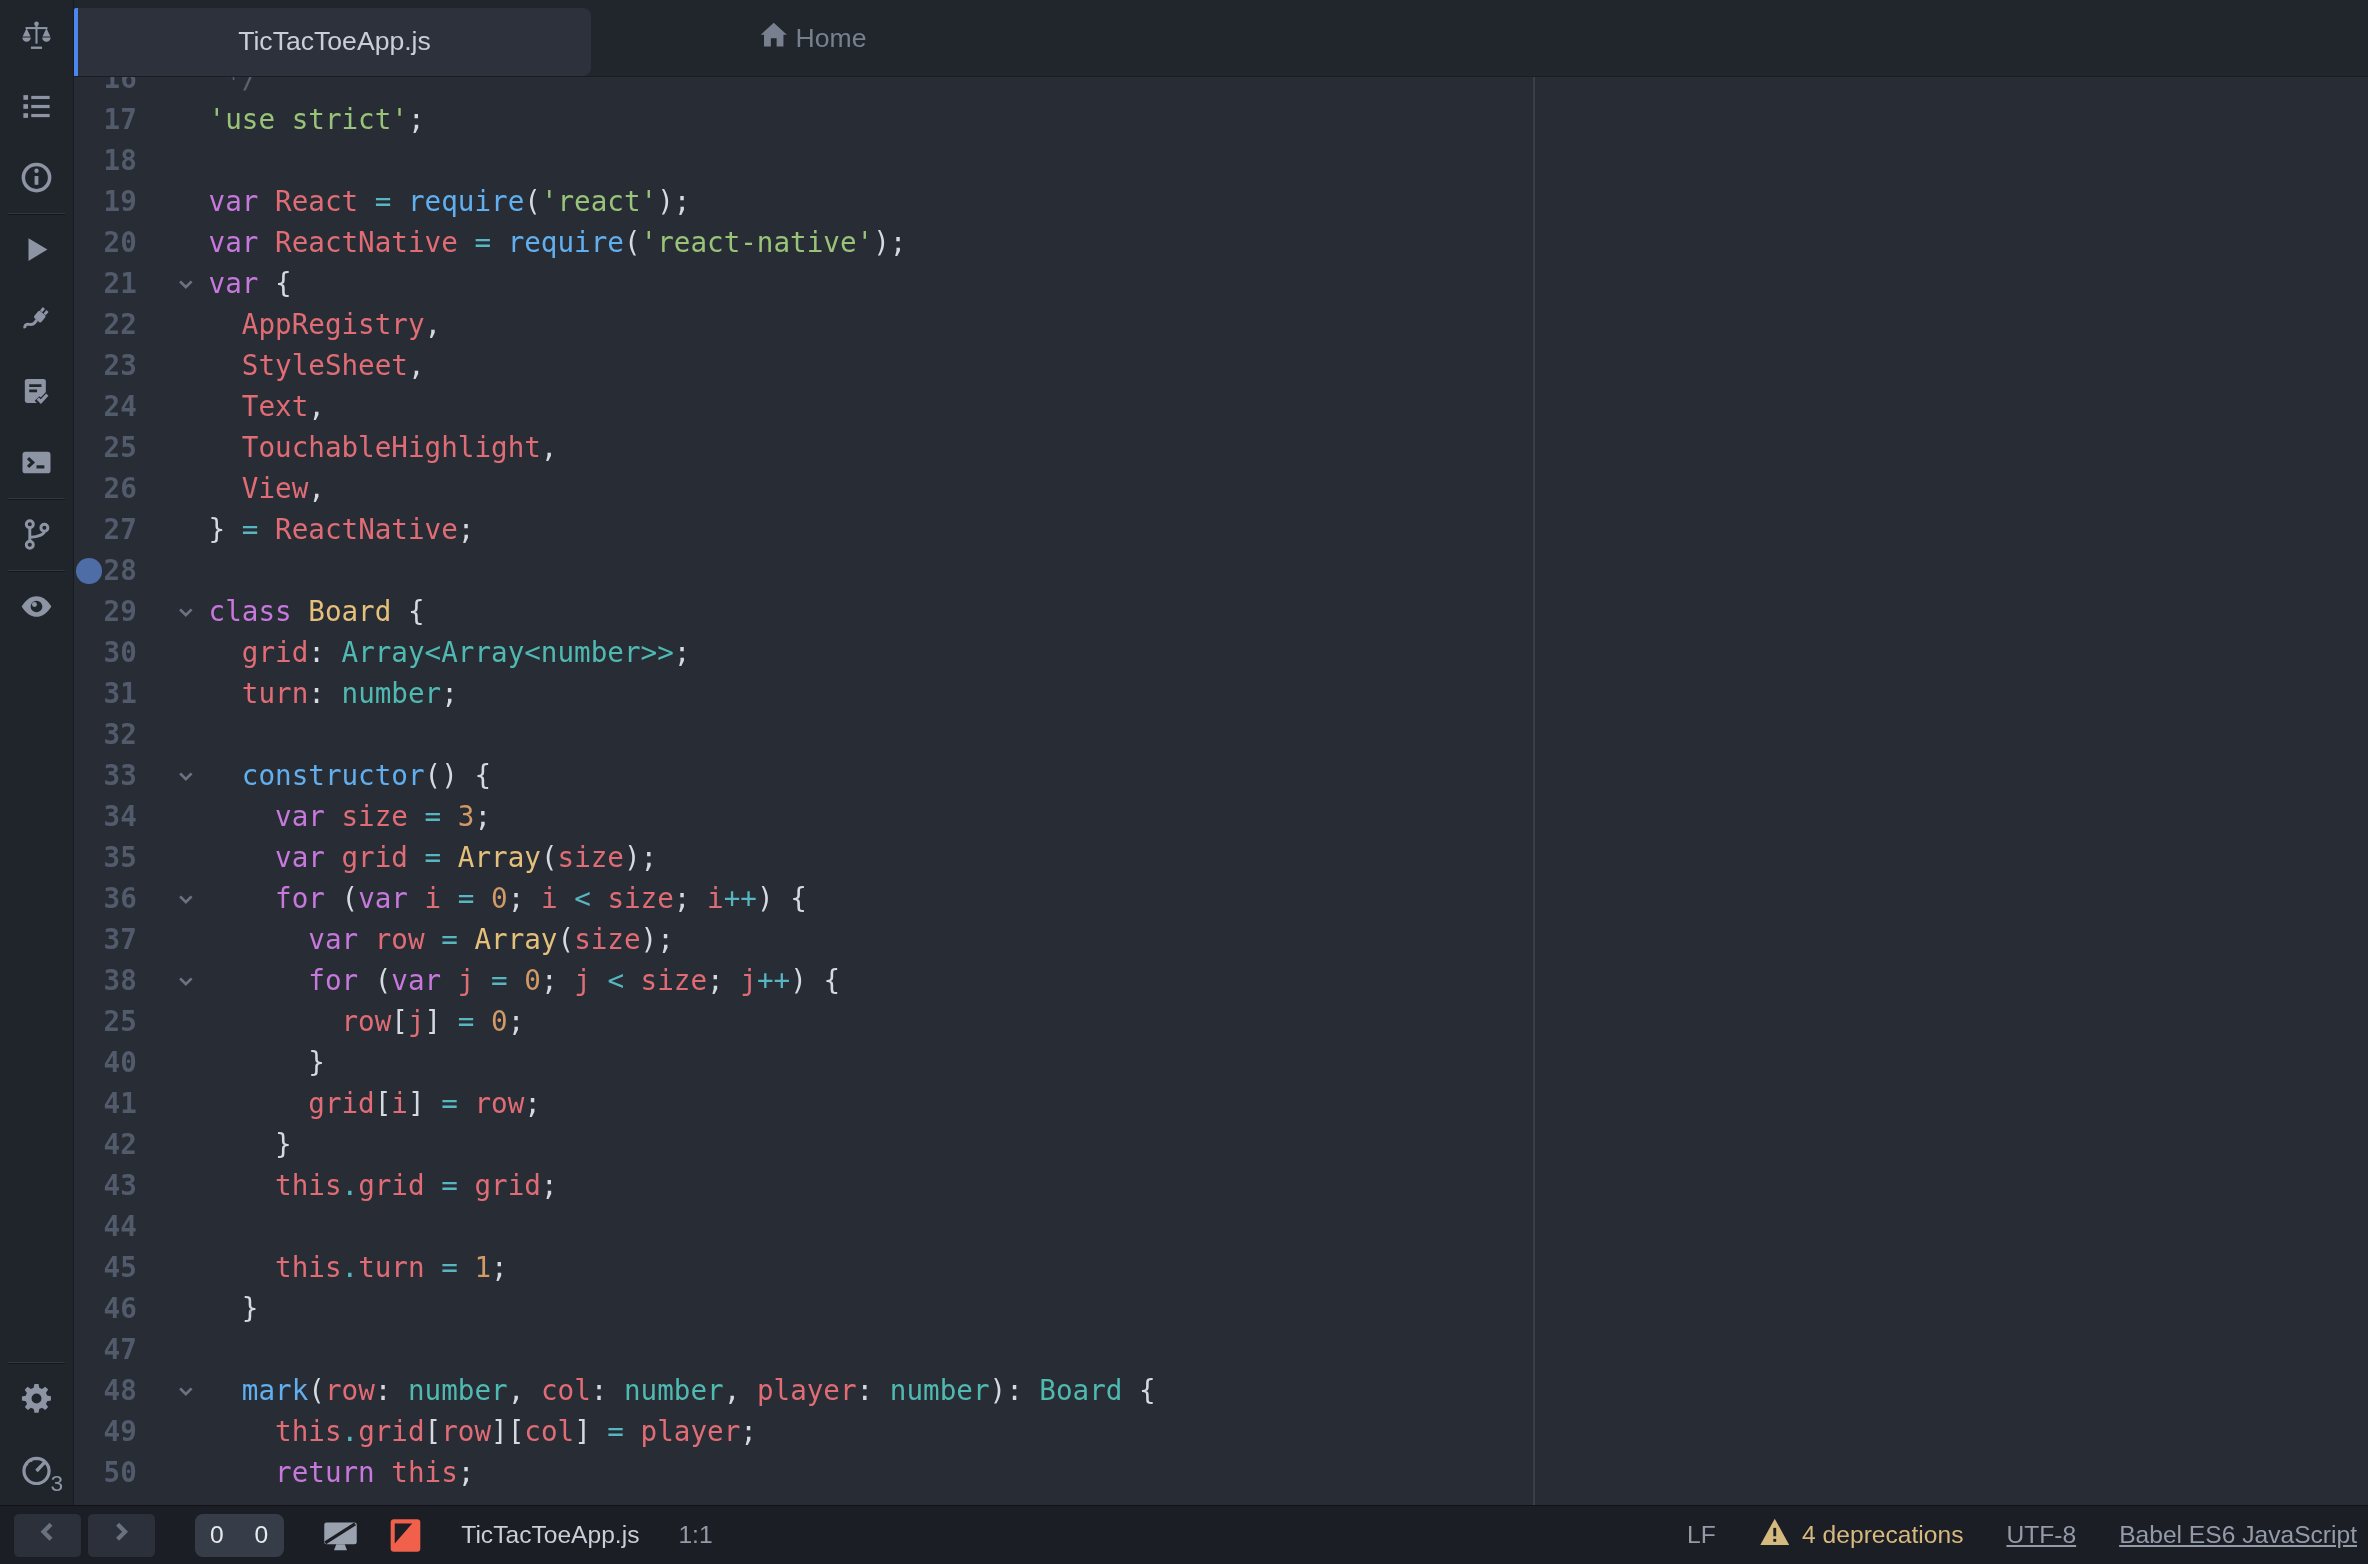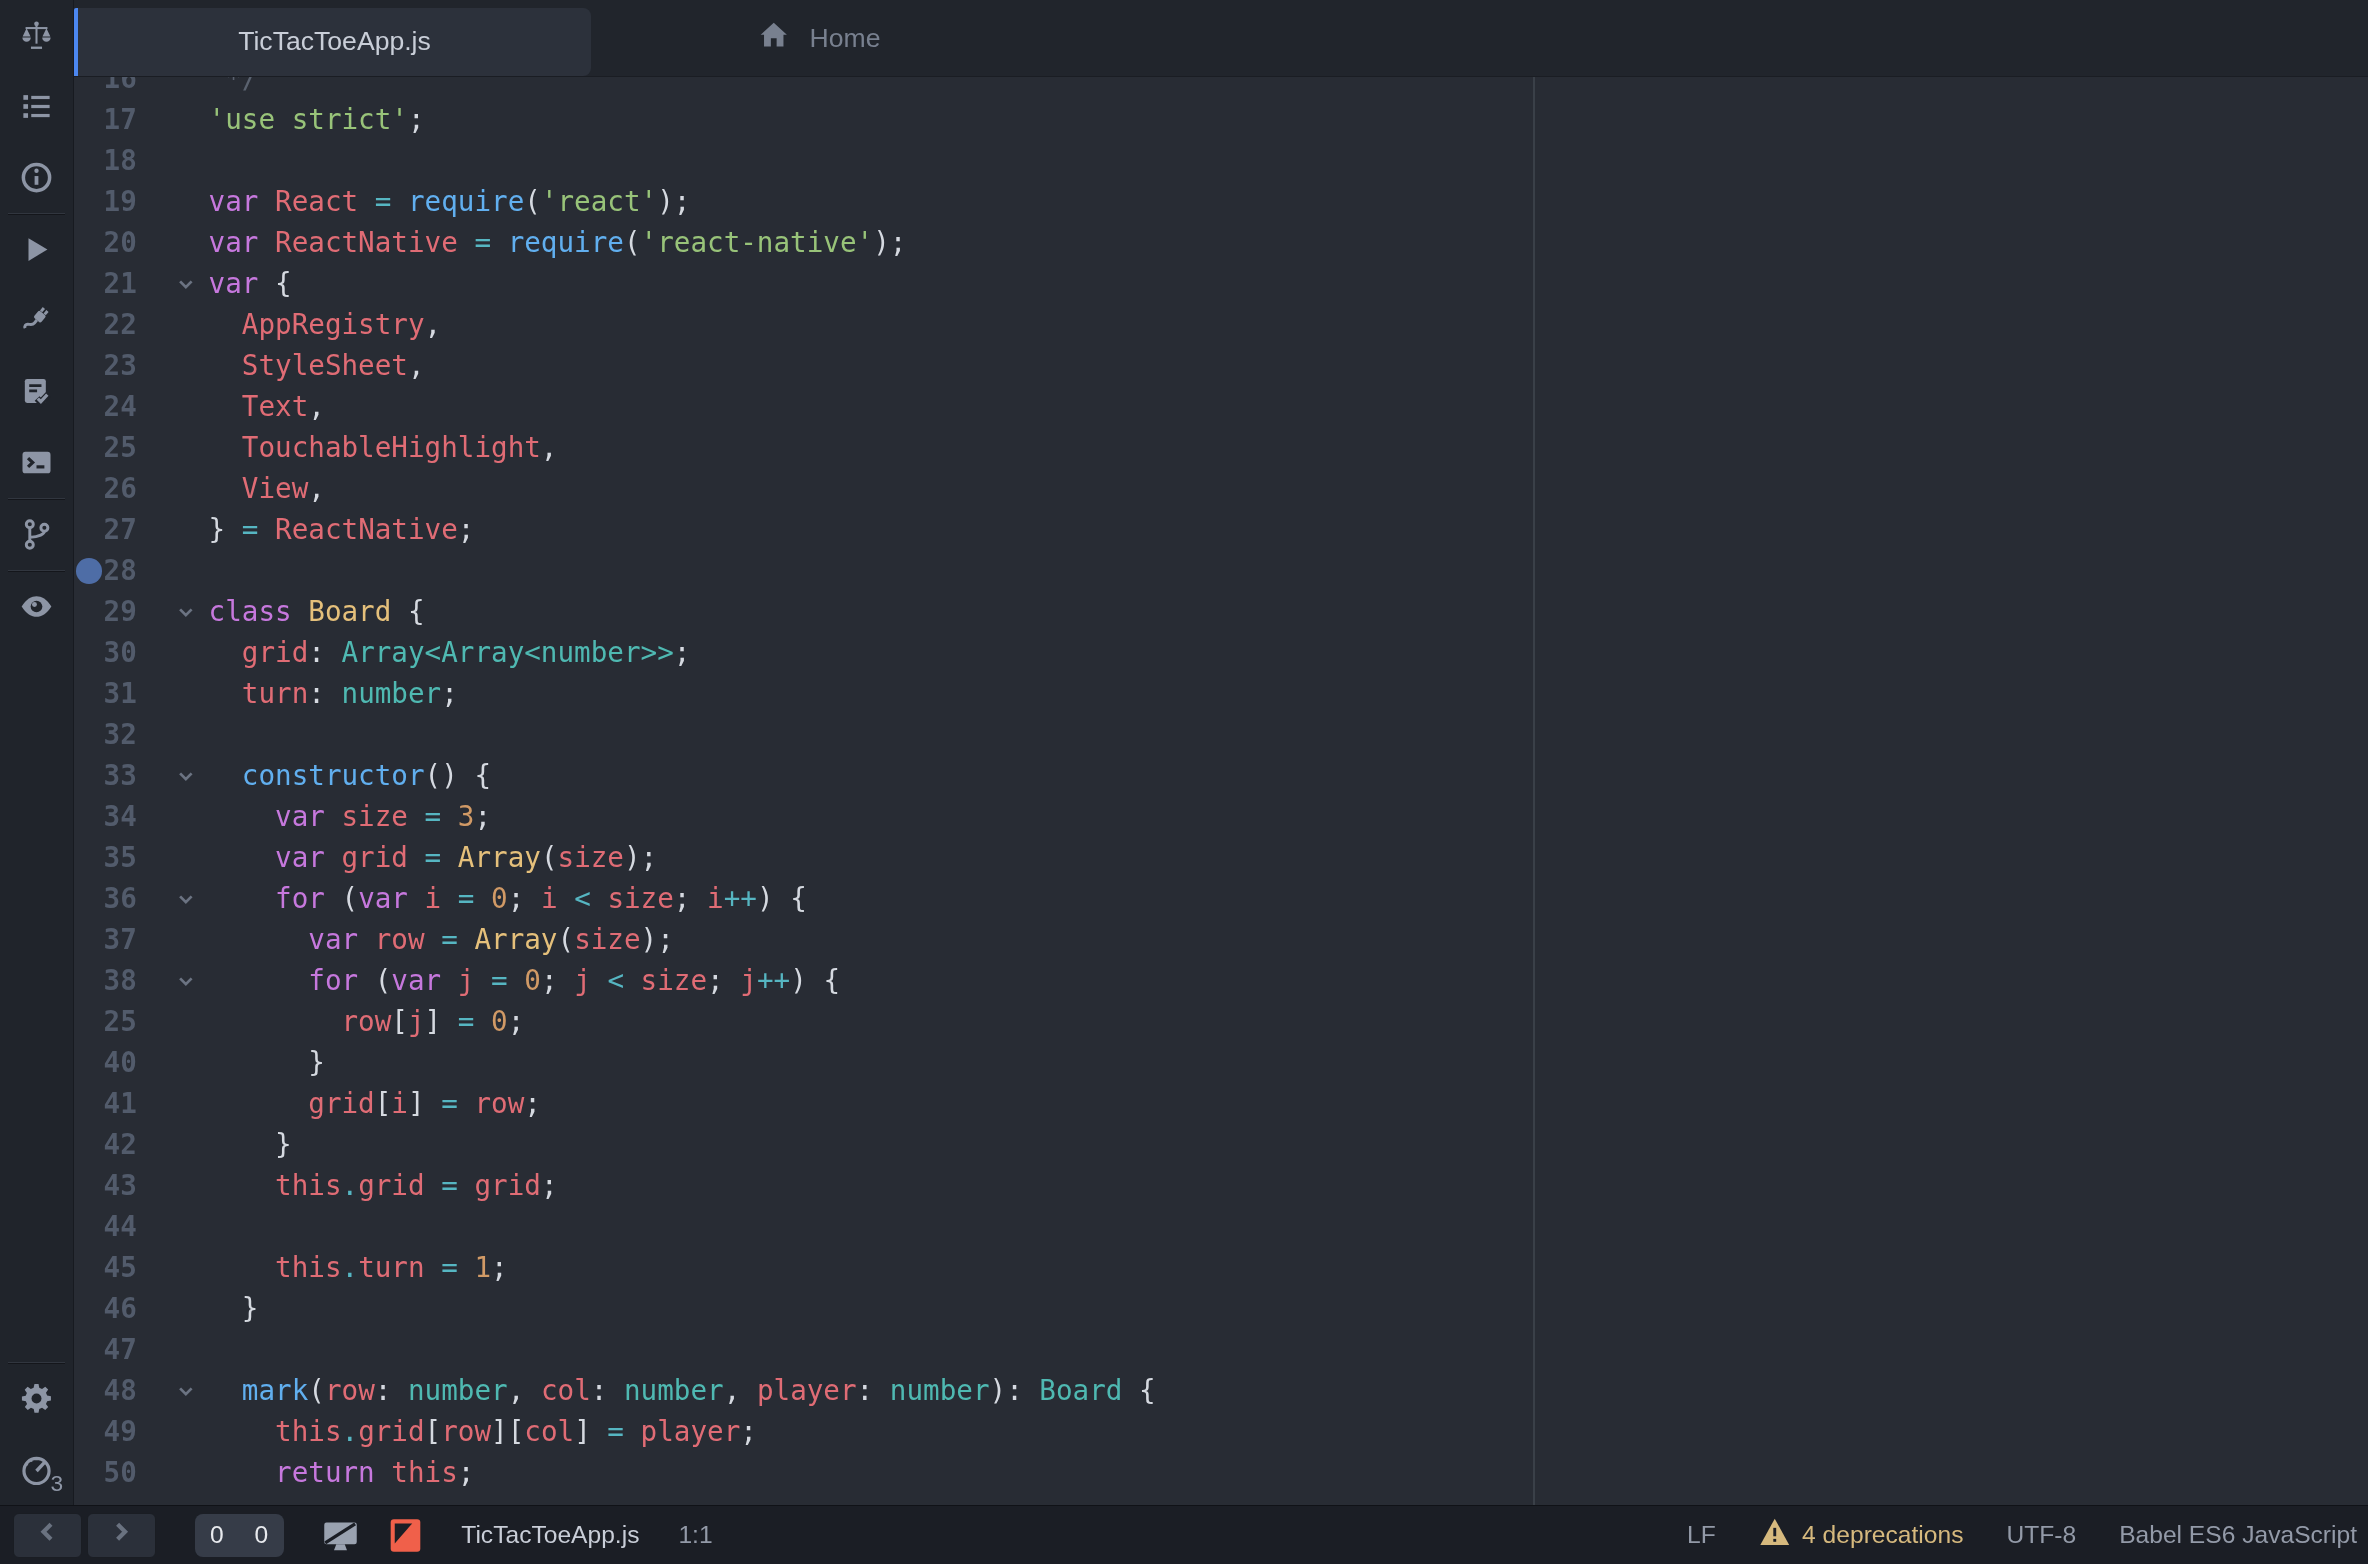--- a/index.html
+++ b/index.html
@@ -32,21 +32,21 @@
     border-bottom:1px solid #1a1d23; display:flex; align-items:stretch; flex:0 0 77px;
   }
   .tab-active {
     margin-top:7.9px; width:517px; background:var(--tab_active_bg,#2c313b);
     border-left:4.9px solid var(--accent,#4c87f0);
     border-radius:2px 7.9px 7.9px 0;
     display:flex; align-items:center; justify-content:center;
     color:var(--text,#ced3db); font-size:26.6px; cursor:pointer;
   }
   .tab-home {
-    margin-left:167px; display:flex; align-items:center; gap:20px;
+    margin-left:167px; display:flex; align-items:center; gap:6px;
     color:var(--text_dim,#78808f); font-size:26.6px; cursor:pointer;text-align:center;
   }
   .tab-home svg { width:31.5px; height:31.5px; }
 
   .code-area { position:relative; flex:1 1 auto; overflow:hidden; }
   .wrap-guide { position:absolute; top:0; bottom:0; left:1459px; width:2px; background:var(--guide,#3a4048); }
   #code-lines { position:relative; margin-top:-18.7px; }
   .line { display:flex; height:41px; line-height:41px; font-family:"DejaVu Sans Mono", monospace; font-size:27.6px; white-space:pre; }
   .bp { width:29.6px; flex:0 0 29.6px; position:relative; cursor:pointer; }
   .bp.on::after {
@@ -90,21 +90,21 @@
   .sb-icon.monitor { margin-left:37px; color:#9aa2b0; }
   .sb-icon.monitor svg { width:39px; height:39px; }
   .sb-icon.coverage { margin-left:29.6px; }
   .sb-icon.coverage svg { width:33px; height:35px; }
   .sb-file { margin-left:39px; color:var(--text,#b8bec9); }
   .sb-pos { margin-left:39px; cursor:pointer; }
   .sb-right { margin-left:auto; display:flex; align-items:center; gap:43px; padding-right:11px; }
   .sb-lf { cursor:pointer; }
   .sb-warn { display:flex; align-items:center; gap:11.8px; color:var(--warning,#d6b97e); cursor:pointer;text-align:center; }
   .sb-warn svg { width:31.5px; height:29.6px; }
-  .sb-enc, .sb-grammar { cursor:pointer; }
+  .sb-enc, .sb-grammar { cursor:pointer;text-decoration:underline; }
 </style>
 </head>
 <body>
 
 <div class="screen">
   <div class="main-row">
 
     <aside class="sidebar">
       <div class="side-cell">
         <svg viewBox="0 0 24 24" fill="currentColor">

